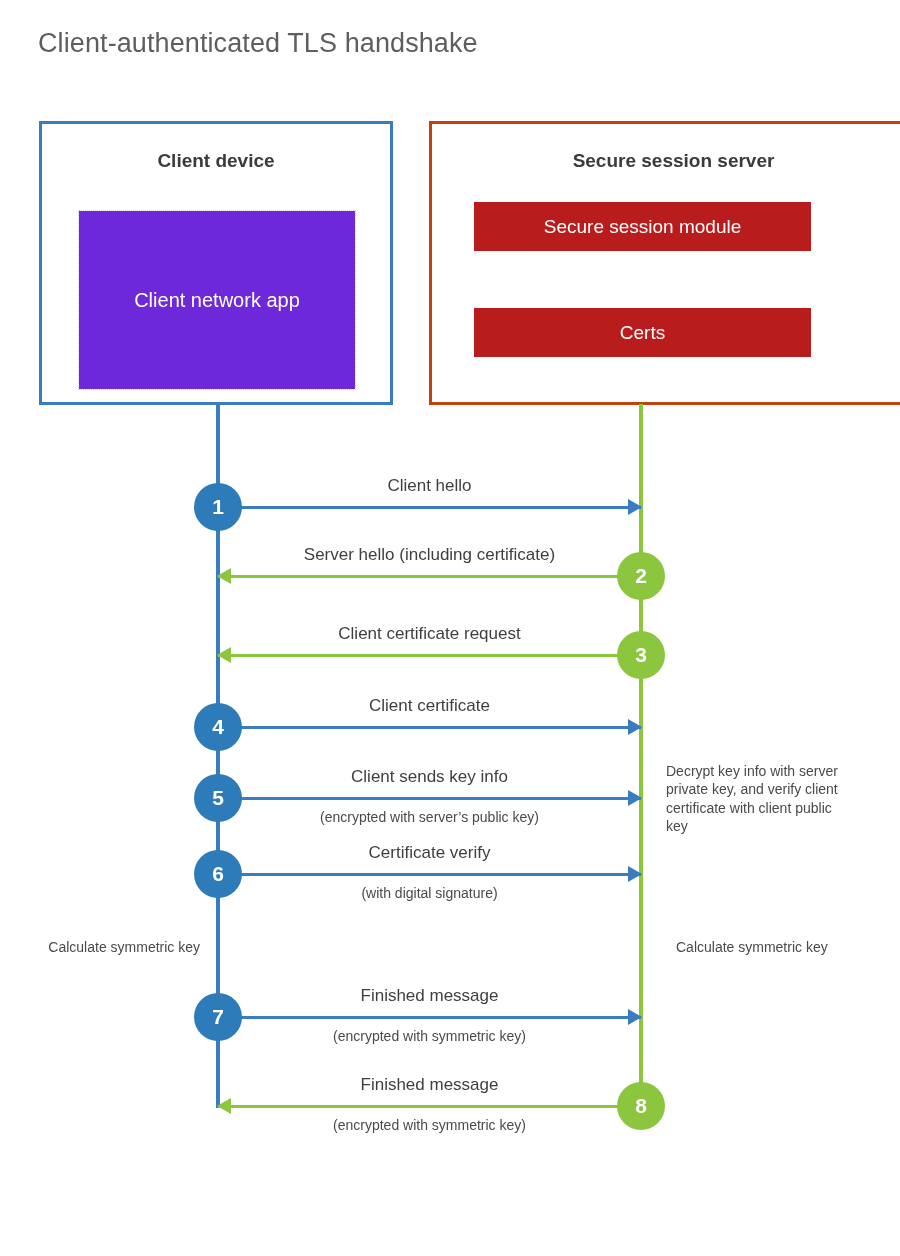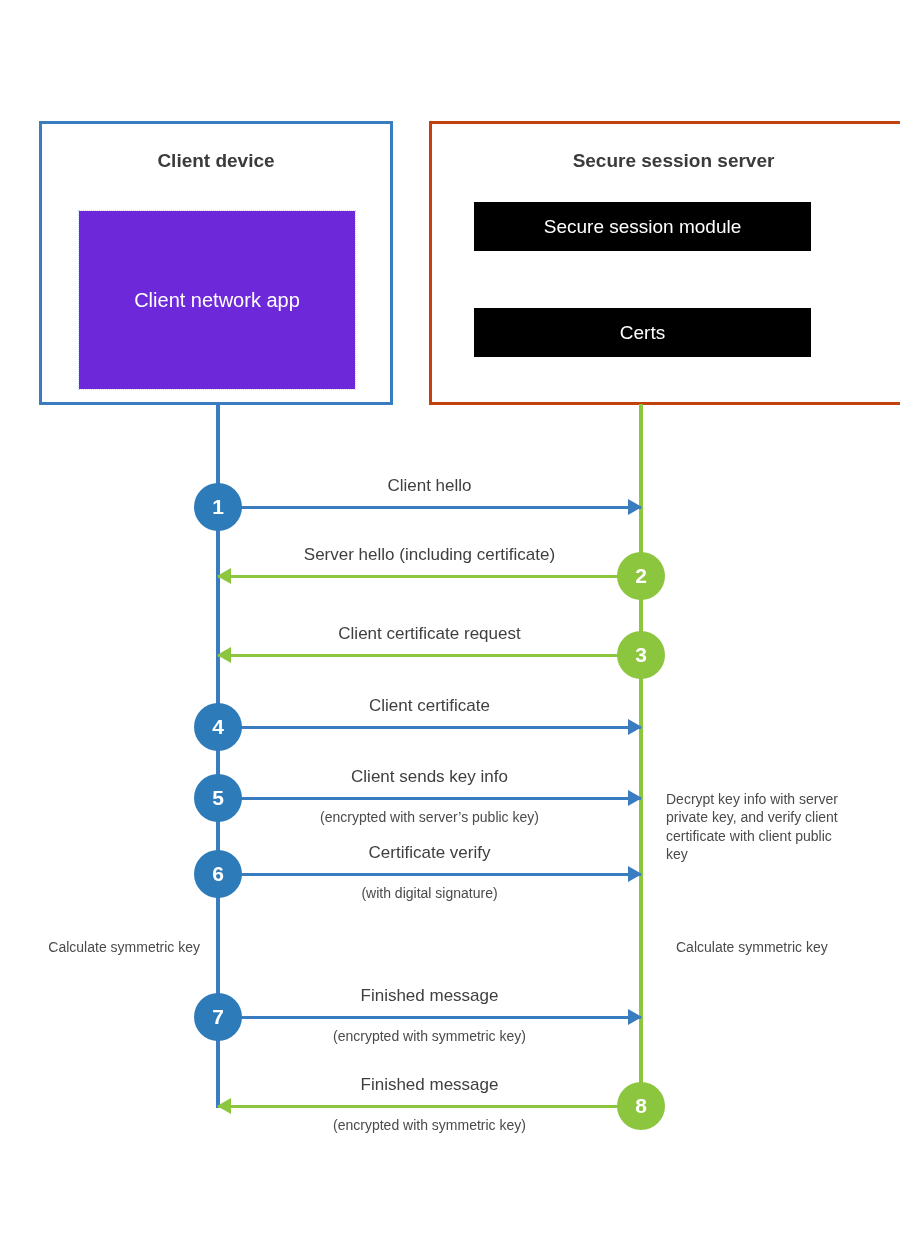--- a/index.html
+++ b/index.html
@@ -88,21 +88,21 @@
     line-height: 1.35;
     width: 180px;
   }
 
   
   .server-bar {
     position: absolute;
     left: 42px;
     width: 337px;
     height: 49px;
-    background: #000000;
+    background: #b91c1c;
     display: flex;
     align-items: center;
     justify-content: center;
   }
   #server-bar-0 { top: 78px; }
   #server-bar-1 { top: 141px; margin-top: 43px; }
   #server-bar-2 { top: 204px; }
   .server-bar-label {
     color: #ffffff;
     font-size: 19px;
@@ -211,40 +211,40 @@
     position: absolute;
     font-size: 14px;
     line-height: 1.32;
     color: #4a4a4a;
   }
   #annotation-server-decrypt {
     left: 666px;
     top: 762px;
     width: 185px;
     text-align: left;
-    margin-top: 28px;
   }
   #annotation-client-symkey {
     left: 40px;
     top: 938px;
     width: 160px;
     text-align: right;
   }
   #annotation-server-symkey {
     left: 676px;
     top: 938px;
     width: 170px;
     text-align: left;
   }
 </style>
 </head>
 <body>
 
 <div id="diagram-root">
 
+  <div id="page-title">Client-authenticated TLS handshake</div>
 
   <div class="participant-box" id="client-box">
     <div class="participant-title">Client device</div>
     <div id="client-app-block">
       <div id="client-app-label">Client network app</div>
     </div>
   </div>
 
   <div class="participant-box" id="server-box">
     <div class="participant-title">Secure session server</div>

